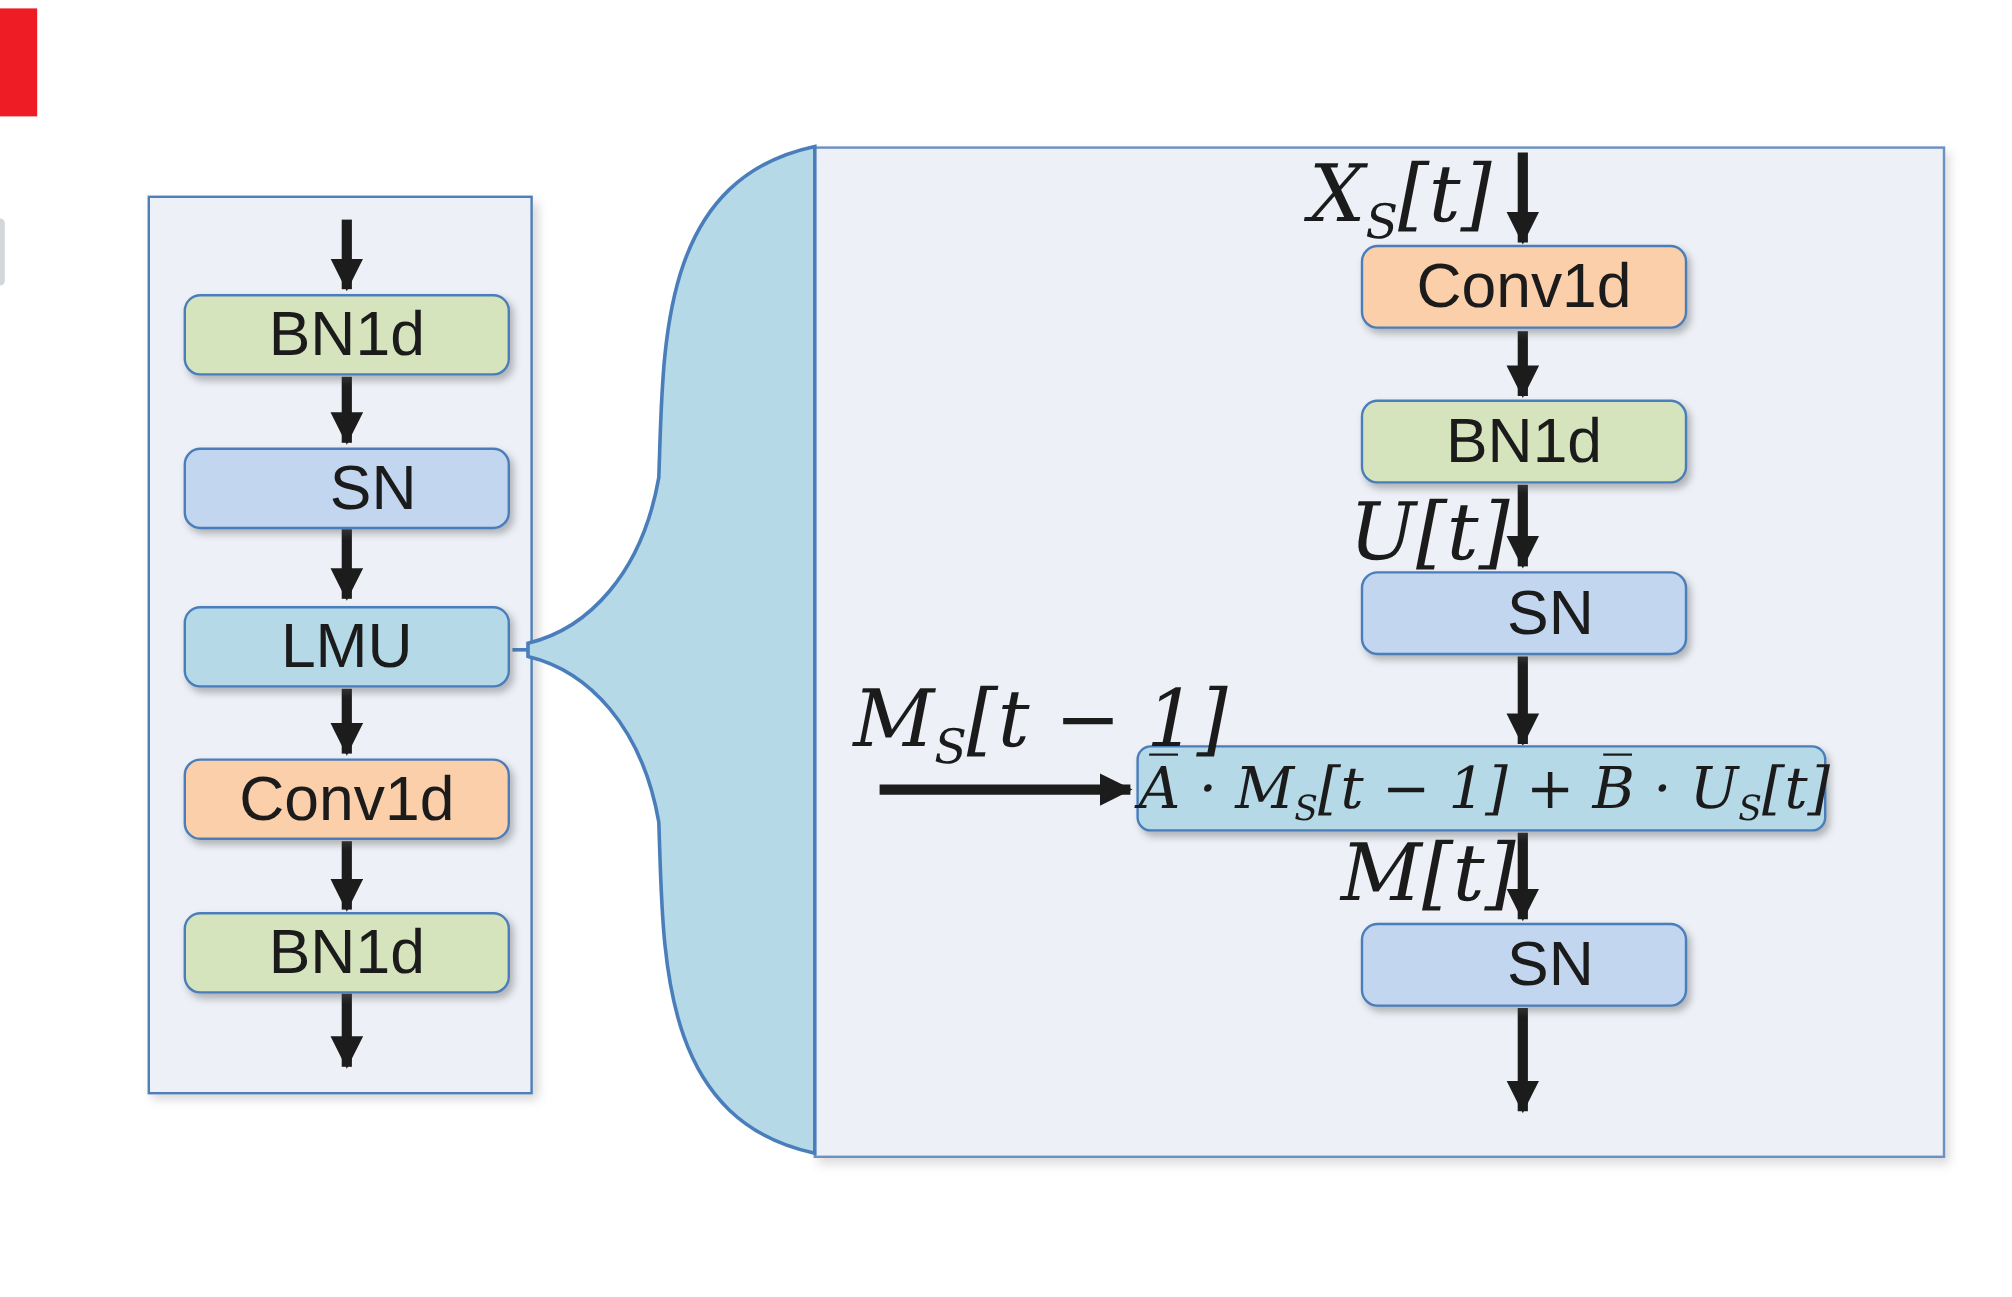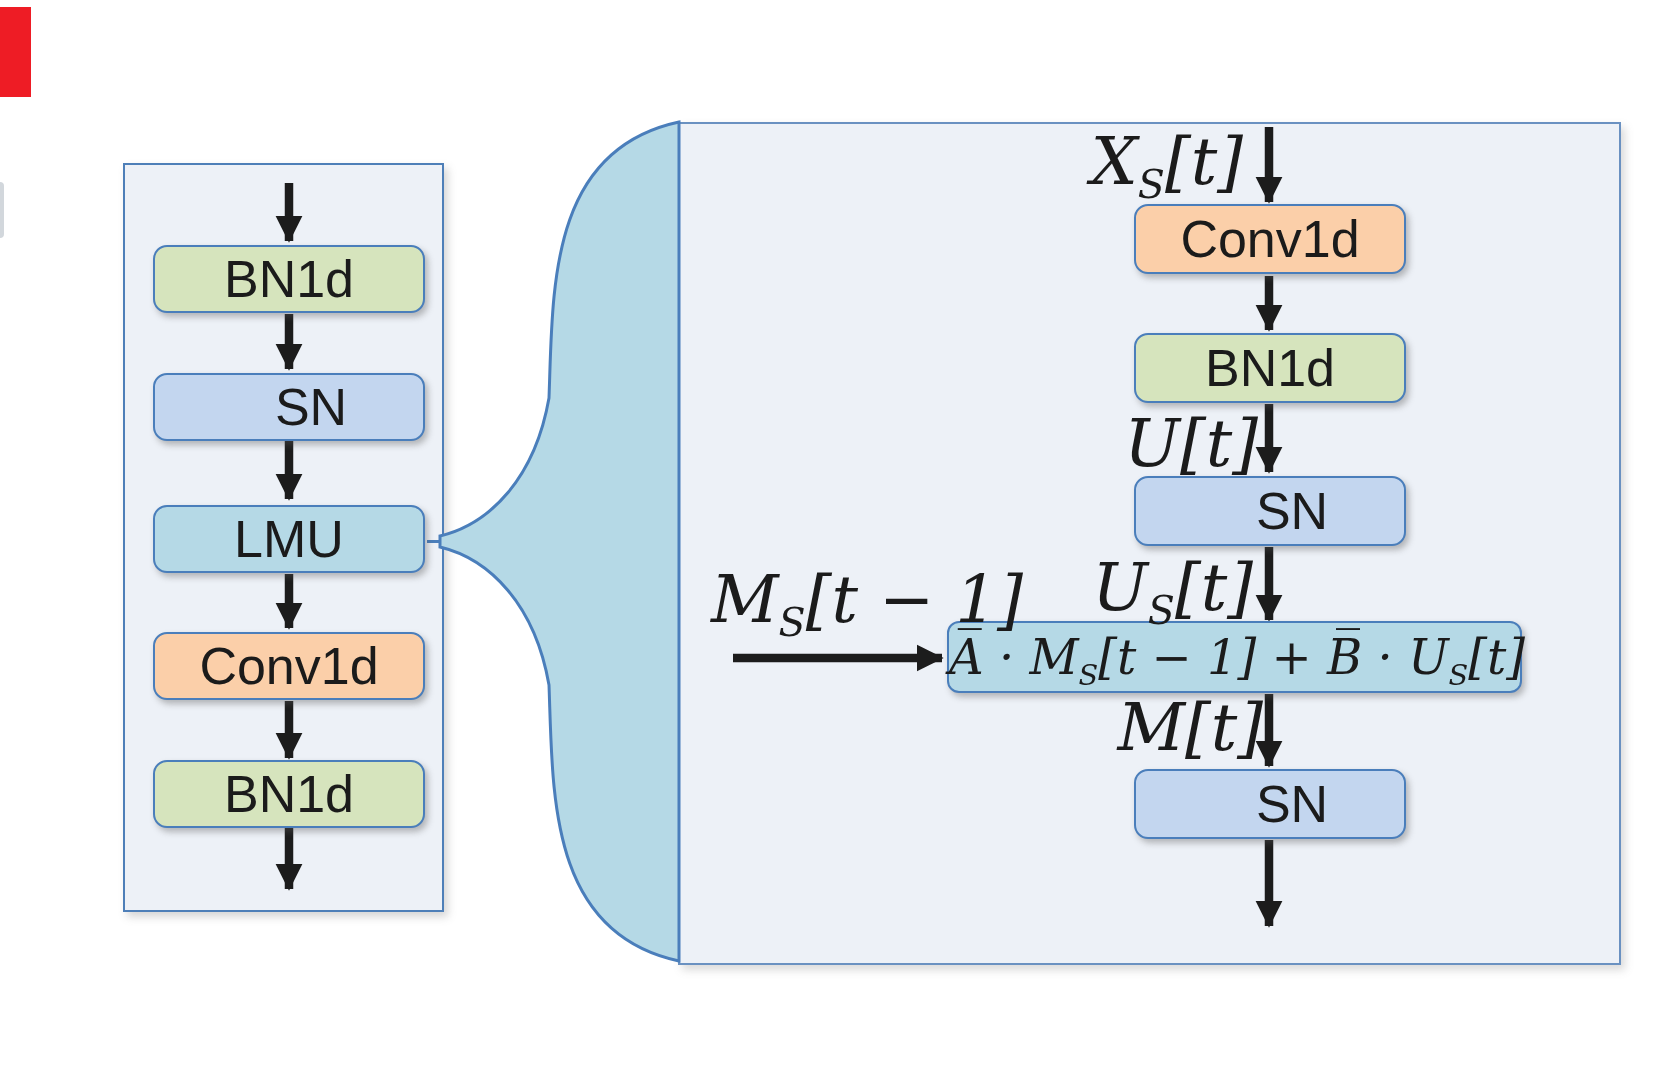--- a/index.html
+++ b/index.html
@@ -132,17 +132,16 @@
   <div class="node fill-blue R R4">
     <span>SN</span>
   </div>
 
   <div class="wide-box">
     <span class="math formula"><span>A̅ · M</span><sub>S</sub><span>[t − 1] + B̅ · U</span><sub>S</sub><span>[t]</span></span>
   </div>
 
   <div class="math ra" style="top:126px;right:434px;"><span>X</span><sub>S</sub><span>[t]</span></div>
   <div class="math ra" style="top:408px;right:419px;"><span>U</span><sub></sub><span>[t]</span></div>
-  <div class="math ra" style="top:552px;right:424px;"><span>U</span><sub>S</sub><span>[t]</span></div>
   <div class="math ra" style="top:692px;right:414px;"><span>M</span><sub></sub><span>[t]</span></div>
   <div class="math" style="top:564px;left:711px;"><span>M</span><sub>S</sub><span>[t − 1]</span></div>
 
 </div>
 
 </body></html>

